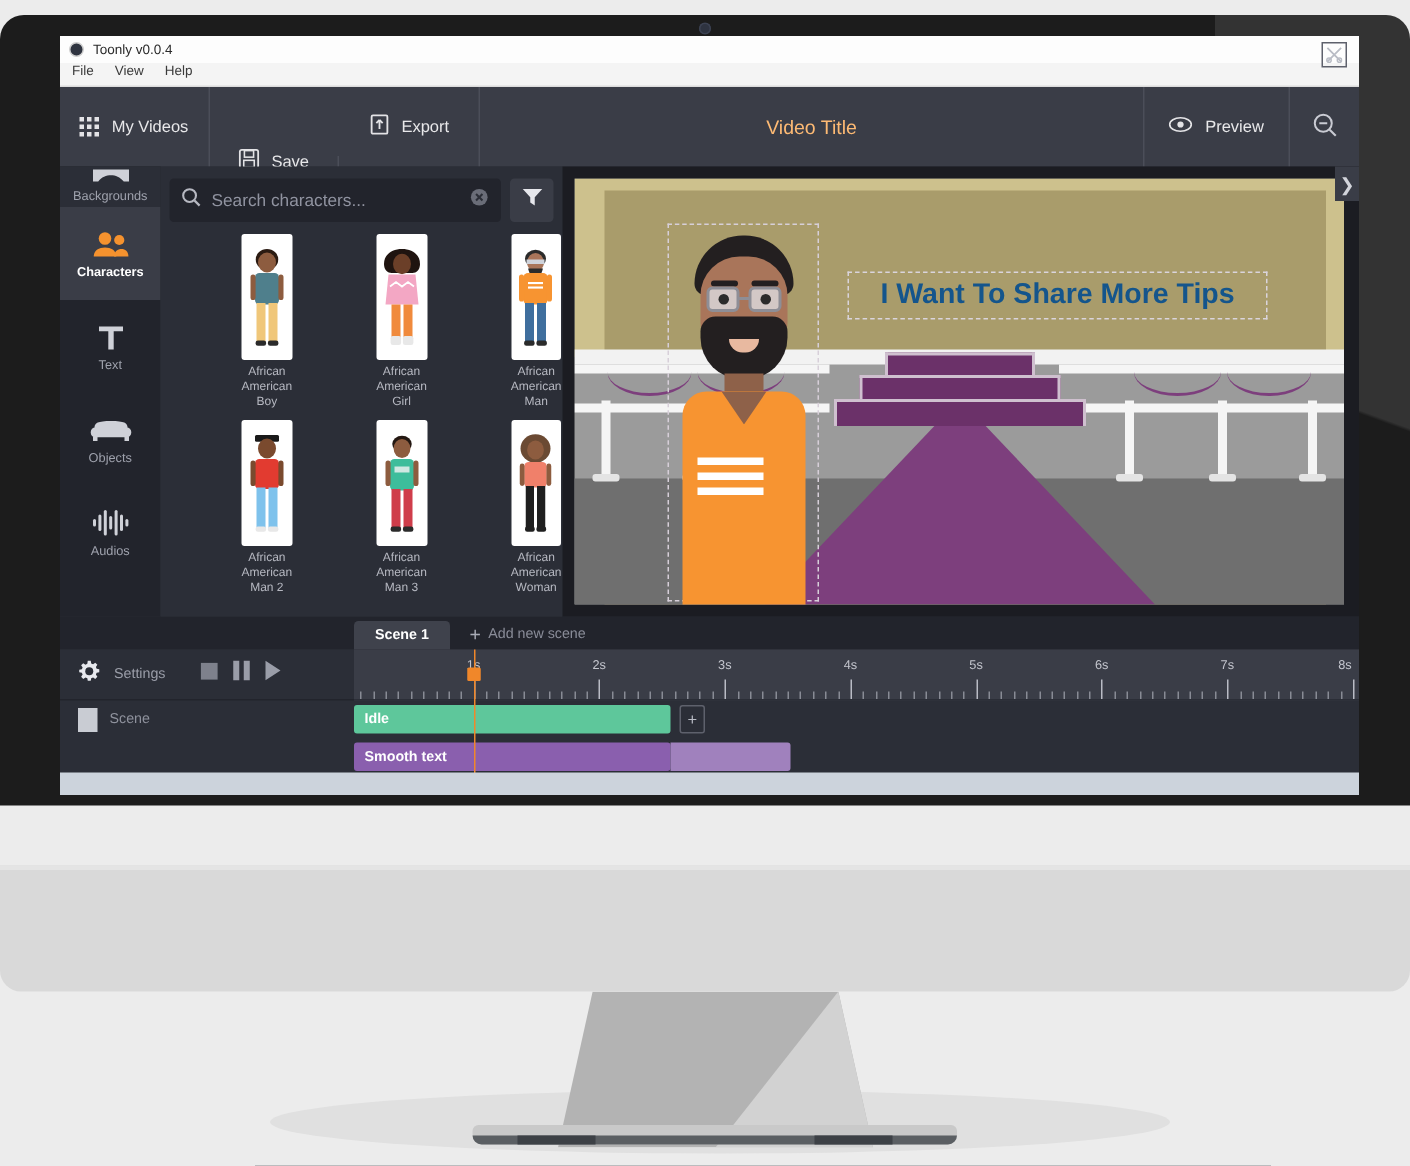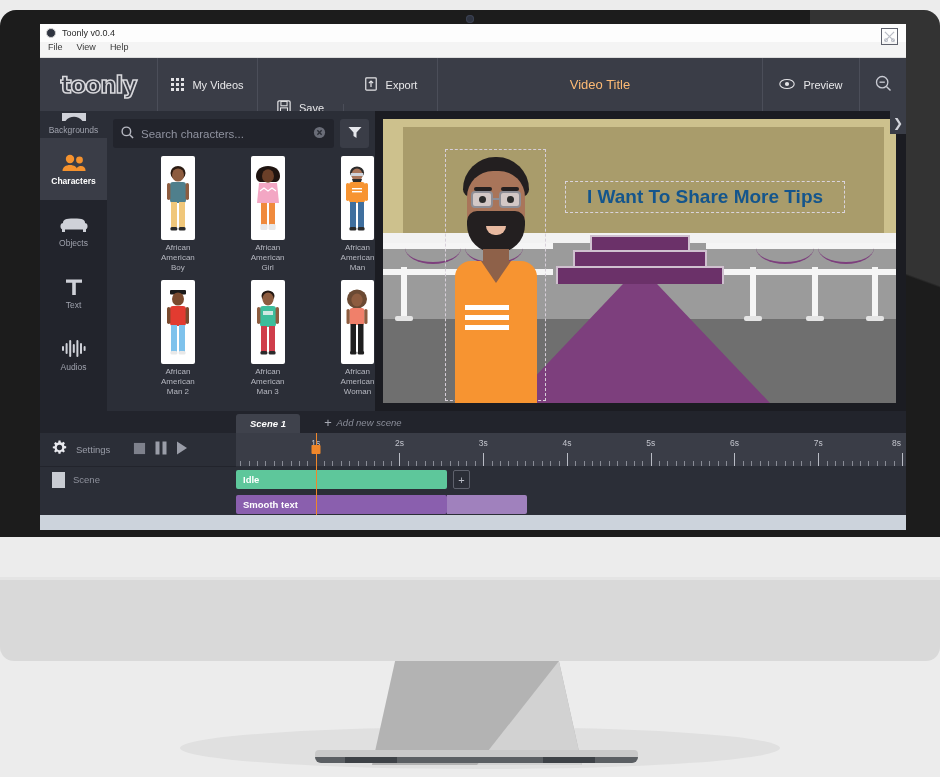--- a/index.html
+++ b/index.html
@@ -225,21 +225,21 @@
   
   .stage-arrow {
     position: absolute; right: 0px; top: 0px; width: 16px; height: 23px;
     background: #3a3d47; color: #d2d4db; font-size: 12px;
     display: flex; align-items: center; justify-content: center; cursor: pointer;
   }
 
   
   .scenebar {
     height: 22px; background: #22242c; display: flex; align-items: flex-end;
-    padding-left: 196px; gap: 12px; font-style: italic;
+    padding-left: 196px; gap: 1px;
   }
   .scene-tab {
     background: #3f424c; color: #ffffff; font-size: 9.5px; font-weight: bold;
     padding: 4px 14px 4px 14px; border-radius: 3px 3px 0 0; cursor: pointer;
   }
   .add-scene {
     display: flex; align-items: center; gap: 5px; color: #8a8d99;
     font-size: 9.5px; padding: 0 0 4px 12px; cursor: pointer;
   }
   .add-scene .plus { font-size: 13px; line-height: 1; color: #a9acb6; }
@@ -318,23 +318,20 @@
       <div class="tb-icon"></div>
       <div class="tb-text">Toonly v0.0.4</div>
     </div>
     <div class="menubar">
       <span>File</span>
       <span>View</span>
       <span>Help</span>
     </div>
 
     <div class="toolbar">
-      <div class="tb-cell tb-logo">
-        <span class="logo-text">toonly</span>
-      </div>
       <div class="tb-cell tb-myvideos">
         <span class="grid-icon">
           <i></i>
             <i></i>
             <i></i>
             <i></i>
             <i></i>
             <i></i>
             <i></i>
             <i></i>
@@ -403,37 +400,37 @@
                 <circle cx="18.5" cy="6" r="3.4" fill="#f5922e"></circle>
                 <path d="M1.5 17c0-4 3.4-6 7.5-6s7.5 2 7.5 6z" fill="#f5922e"></path>
                 <path d="M15 17c0-3.2 2.4-5 5-5s4.6 1.8 4.6 5z" fill="#f5922e"></path>
               </svg>
           </div>
           <span>Characters</span>
         </div>
 
         <div class="rail-item">
           <div class="rail-ico">
+            <svg width="20" height="20" viewBox="0 0 20 20">
+                <path d="M2 2.6h16v3.2h-6.2V18H8.2V5.8H2z" fill="#cfd1d8"></path>
+              </svg>
+          </div>
+          <span>Text</span>
+        </div>
+
+        <div class="rail-item">
+          <div class="rail-ico">
             <svg width="28" height="17" viewBox="0 0 28 17">
                 <path d="M3 7c0-3 2-4.4 11-4.4S25 4 25 7v1H3z" fill="#cfd1d8"></path>
                 <rect x="0.5" y="7" width="27" height="6.5" rx="3" fill="#cfd1d8"></rect>
                 <rect x="2" y="13" width="3" height="3" fill="#cfd1d8"></rect>
                 <rect x="23" y="13" width="3" height="3" fill="#cfd1d8"></rect>
               </svg>
           </div>
           <span>Objects</span>
-        </div>
-
-        <div class="rail-item">
-          <div class="rail-ico">
-            <svg width="20" height="20" viewBox="0 0 20 20">
-                <path d="M2 2.6h16v3.2h-6.2V18H8.2V5.8H2z" fill="#cfd1d8"></path>
-              </svg>
-          </div>
-          <span>Text</span>
         </div>
 
         <div class="rail-item">
           <div class="rail-ico">
             <svg width="26" height="19" viewBox="0 0 26 19">
               <g fill="#cfd1d8">
                 <rect x="1" y="7" width="2" height="5" rx="1"></rect>
                 <rect x="4.6" y="4" width="2" height="11" rx="1"></rect>
                 <rect x="8.2" y="1" width="2" height="17" rx="1"></rect>
                 <rect x="11.8" y="5" width="2" height="9" rx="1"></rect>

